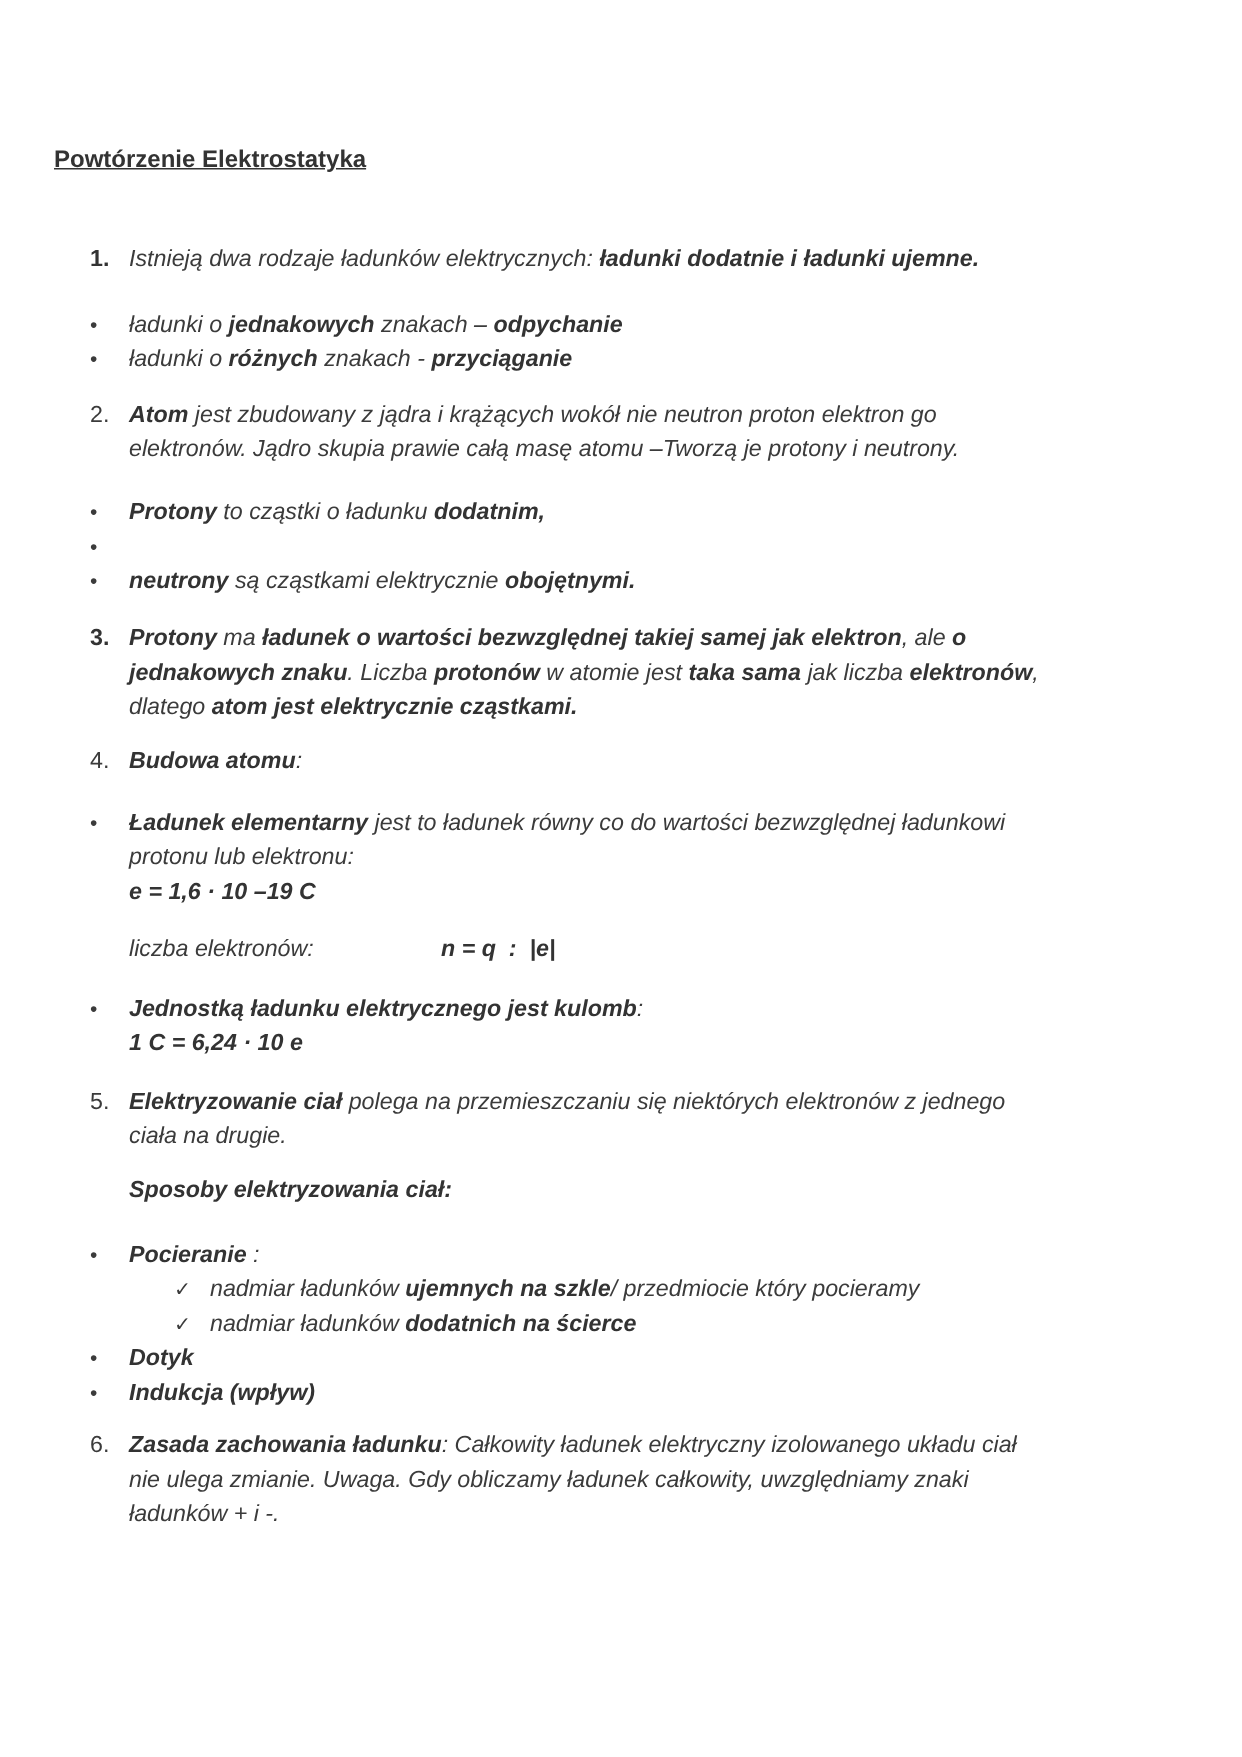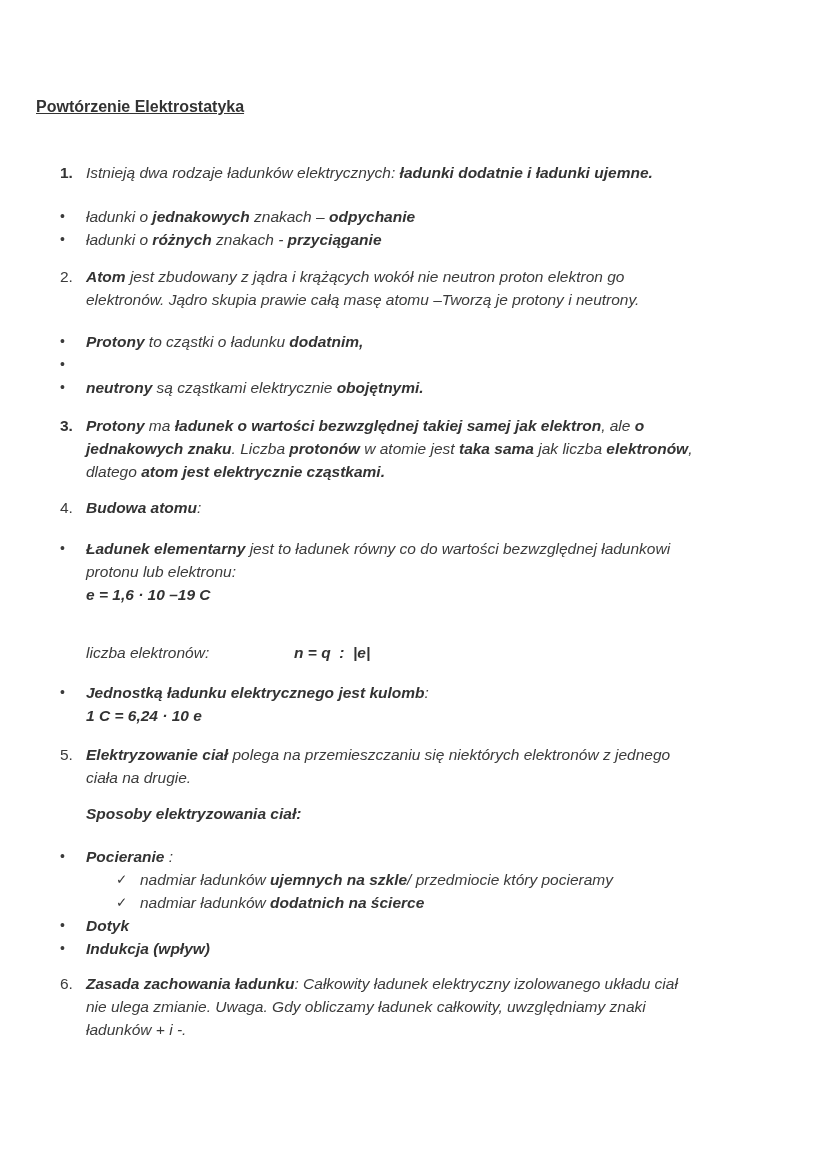--- a/index.html
+++ b/index.html
@@ -103,21 +103,21 @@
       <div class="block bullet" style="margin-top: 18px;">
         <span class="marker">•</span>
         <div class="body">
           <div class="line"><span class="seg b">Ładunek elementarny</span><span class="seg"> jest to ładunek równy co do wartości bezwzględnej ładunkowi</span></div>
           <div class="line"><span class="seg">protonu lub elektronu:</span></div>
           <div class="line"><span class="seg b">e = 1,6 · 10 –19 C</span></div>
         </div>
       </div>
       <div class="block plain" style="margin-top: 15px;">
         <div class="body">
-          <div class="line"><span class="seg" style="display: inline-block; width: 208px; margin-top: 20px;">liczba elektronów:</span><span class="seg b">n = q  :  |e|</span></div>
+          <div class="line"><span class="seg" style="display: inline-block; width: 208px;">liczba elektronów:</span><span class="seg b">n = q  :  |e|</span></div>
         </div>
       </div>
       <div class="block bullet" style="margin-top: 17px;">
         <span class="marker">•</span>
         <div class="body">
           <div class="line"><span class="seg b">Jednostką ładunku elektrycznego jest kulomb</span><span class="seg">:</span></div>
           <div class="line"><span class="seg b">1 C = 6,24 · 10 e</span></div>
         </div>
       </div>
       <div class="block numbered" style="margin-top: 16px;">

